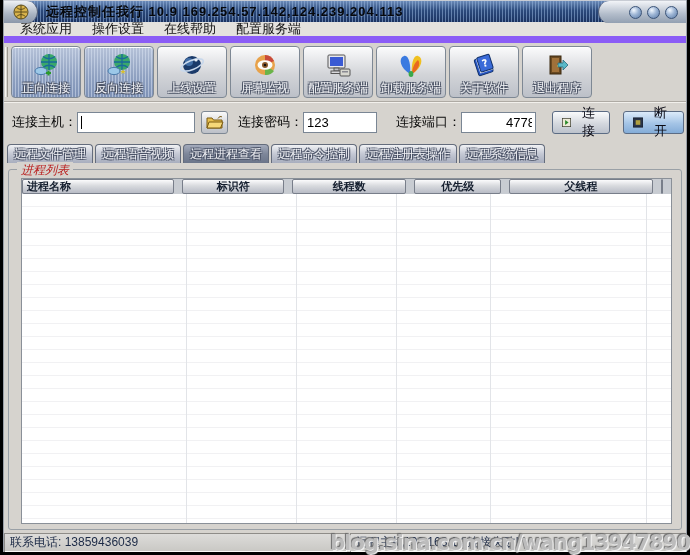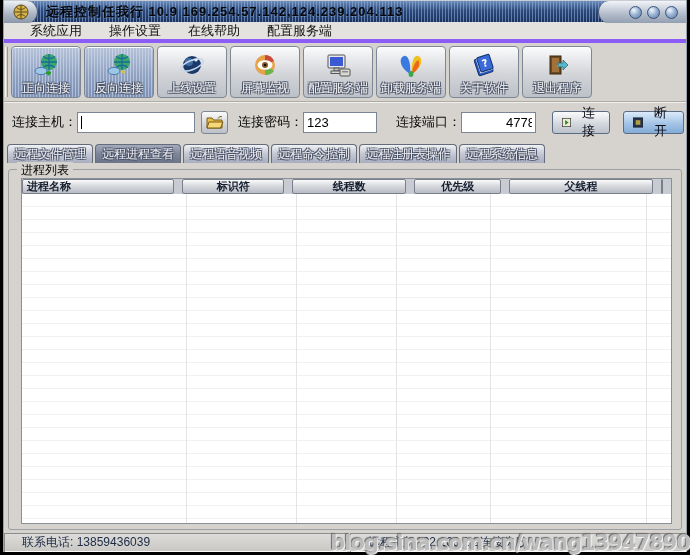--- a/index.html
+++ b/index.html
@@ -26,22 +26,22 @@
     letter-spacing:1px; white-space:nowrap; text-shadow:0 1px 0 rgba(160,190,230,.35); }
   .title-cap-right { position:absolute; right:0; top:0; width:88px; height:22px;
     background:linear-gradient(180deg,#f2f4f8,#b2bcca 60%,#93a0b2);
     border-radius:11px 0 0 11px; border-left:1px solid #55607a;
     display:flex; align-items:center; justify-content:flex-end; gap:5px; padding-right:8px; }
   .winball { width:13px; height:13px; border-radius:50%;
     background:radial-gradient(circle at 35% 30%, #f2f8ff 0%, #9cb4d4 45%, #5a7aa6 100%);
     border:1px solid #3c5478; cursor:pointer; }
 
   
-  .menubar { height:21px; flex:0 0 21px; background:#e4e2de; border-bottom:4px solid #8b5cf6;
-    display:flex; align-items:center; padding-left:16px; gap:7px; }
+  .menubar { height:21px; flex:0 0 21px; background:#e4e2de; border-bottom:7px solid #8b5cf6;
+    display:flex; align-items:center; padding-left:6px; gap:0; }
   .menu-item { font-size:13px; color:#111; padding:0 10px; cursor:default; }
 
   
   .toolbar { height:59px; flex:0 0 59px; display:flex; align-items:center; padding:2px 2px 3px 1px;
     border-bottom:1px solid #aeaaa4; box-shadow:0 1px 0 #f2f0ec; }
   .tb-grip { width:3px; height:50px; margin-right:3px; border-left:1px solid #f5f4f1; border-right:1px solid #9a968e; }
   .tbtn { width:70px; height:52px; margin-right:3px; border:1px solid #7e8894; border-radius:4px;
     background:linear-gradient(180deg,#fbfbfc,#d2d4d8 55%,#bcc0c8);
     box-shadow:inset 0 1px 0 #fff; cursor:pointer;
     display:flex; flex-direction:column; align-items:center; justify-content:flex-end; padding-bottom:2px; }
@@ -73,21 +73,21 @@
     background:linear-gradient(180deg,#f0f1f4,#c4c8d4 50%,#a8aebe);
     font-size:12px; display:flex; align-items:center; padding:0 6px; cursor:pointer;
     color:#f0f1f5; text-shadow:1px 1px 0 #4a5266, -1px -1px 0 #4a5266, 1px -1px 0 #4a5266, -1px 1px 0 #4a5266;
     white-space:nowrap; }
   .tab.selected { background:linear-gradient(180deg,#a4abbc,#7d8699 50%,#6b758a); }
 
   
   .groupbox { position:relative; flex:1 1 auto; margin:6px 4px 2px 4px; border:1px solid #9aa0a6;
     border-radius:3px; }
   .group-label { position:absolute; top:-8px; left:8px; background:#d6d3ce; padding:0 4px;
-    font-size:12px; color:#000000; }
+    font-size:12px; color:#b91c1c;font-style:italic; }
   .listview { position:absolute; left:12px; right:9px; top:8px; bottom:5px;
     border:1px solid #8a9098; background:#fff; display:flex; flex-direction:column; }
   .lv-header { flex:0 0 15px; display:flex; background:#c8ccd2; }
   .lv-h { height:15px; border:1px solid #787e8a; border-radius:2px; margin-right:8px;
     background:linear-gradient(180deg,#fbfbfc,#d8dade 45%,#b8bcc6);
     font-size:11px; font-weight:bold; color:#141e2e; display:flex; align-items:center;
     justify-content:center; overflow:hidden; white-space:nowrap; }
   .lv-h.first { justify-content:flex-start; padding-left:4px; }
   .lv-body { flex:1 1 auto; position:relative;
     background-image:
@@ -96,21 +96,21 @@
       linear-gradient(#e2e4e8,#e2e4e8),
       repeating-linear-gradient(180deg, rgba(0,0,0,0) 0 12px, #f1f1f3 12px 13px);
     background-size:1px 100%,1px 100%,1px 100%,1px 100%,1px 100%,100% 100%;
     background-position:164px 0,274px 0,374px 0,468px 0,624px 0,0 0;
     background-repeat:no-repeat; }
 
   
   .statusbar { height:20px; flex:0 0 20px; display:flex; gap:3px; padding-top:1px; background:#d6d3ce; }
   .status-panel { background:linear-gradient(180deg,#dedddb,#c8c7c3);
     box-shadow:inset 1px 1px 0 #8e8c88, inset -1px -1px 0 #fbfaf8;
-    font-size:12px; color:#1c2a46; display:flex; align-items:center; padding:0 18px; white-space:nowrap; overflow:hidden; }
+    font-size:12px; color:#1c2a46; display:flex; align-items:center; padding:0 6px; white-space:nowrap; overflow:hidden; }
   .status-left { flex:0 0 343px; }
   .status-right { flex:1 1 auto; }
 
   
   .watermark { position:absolute; right:0; bottom:0; z-index:50;
     font-family:"DejaVu Sans",sans-serif; font-size:21px; font-weight:bold; letter-spacing:-1px;
     color:#bcbcbc; text-shadow:1px 1px 1px #f6f6f6, -1px -1px 1px #6e6e6e;
     white-space:nowrap; }
 </style>
 </head>
@@ -275,22 +275,22 @@
         <svg width="13" height="13" viewBox="0 0 13 13">
           <rect x="0.5" y="0.5" width="12" height="12" fill="#2a3448" stroke="#101828"></rect>
           <rect x="3.5" y="3.5" width="6" height="6" fill="#b0a040"></rect>
         </svg>
         <span>断开</span>
       </div>
     </div>
 
     <div class="tabrow">
       <div class="tab">远程文件管理</div>
+      <div class="tab">远程语音视频</div>
       <div class="tab selected">远程进程查看</div>
-      <div class="tab">远程语音视频</div>
       <div class="tab">远程命令控制</div>
       <div class="tab">远程注册表操作</div>
       <div class="tab">远程系统信息</div>
     </div>
 
     <div class="groupbox">
       <div class="group-label">进程列表</div>
       <div class="listview">
         <div class="lv-header">
           <div class="lv-h first" style="width:165px">进程名称</div>

